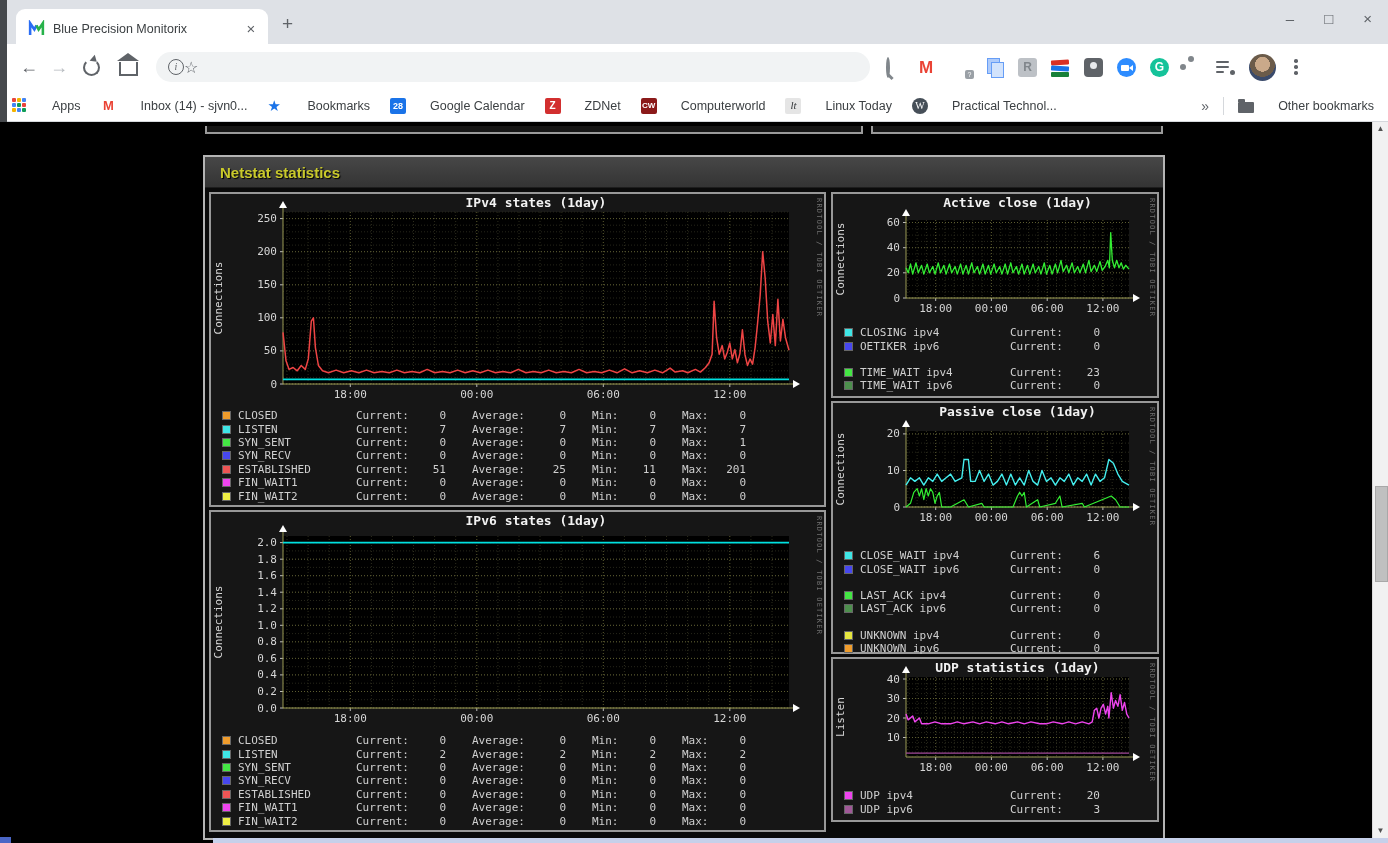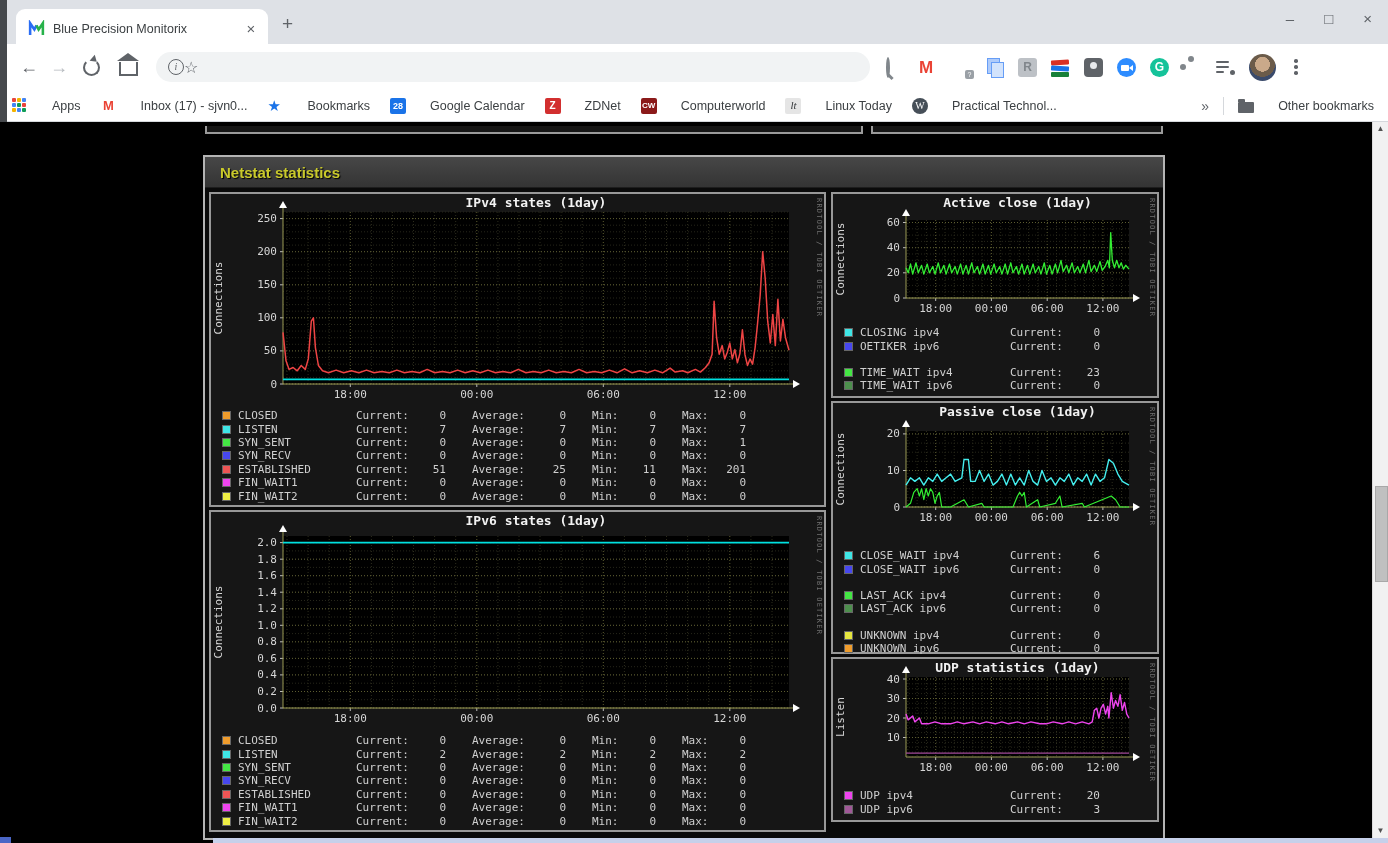--- a/index.html
+++ b/index.html
@@ -163,21 +163,21 @@
           <i style="background:#0f9d58"></i>
           <i style="background:#e8453c"></i>
         <i style="background:#f4b400"></i>
           <i style="background:#4285f4"></i>
           <i style="background:#0f9d58"></i>
       </span>
       <span>Apps</span>
     </div>
     <div class="bm">
       <span class="bic gmail-m" style="font-size:13px;line-height:16px;">M</span>
-      <span>Inbox (17) - sjvn0...</span>
+      <span>Inbox (14) - sjvn0...</span>
     </div>
     <div class="bm">
       <span class="bic bstar">★</span>
       <span>Bookmarks</span>
     </div>
     <div class="bm">
       <span class="bic cal">28</span>
       <span>Google Calendar</span>
     </div>
     <div class="bm">

